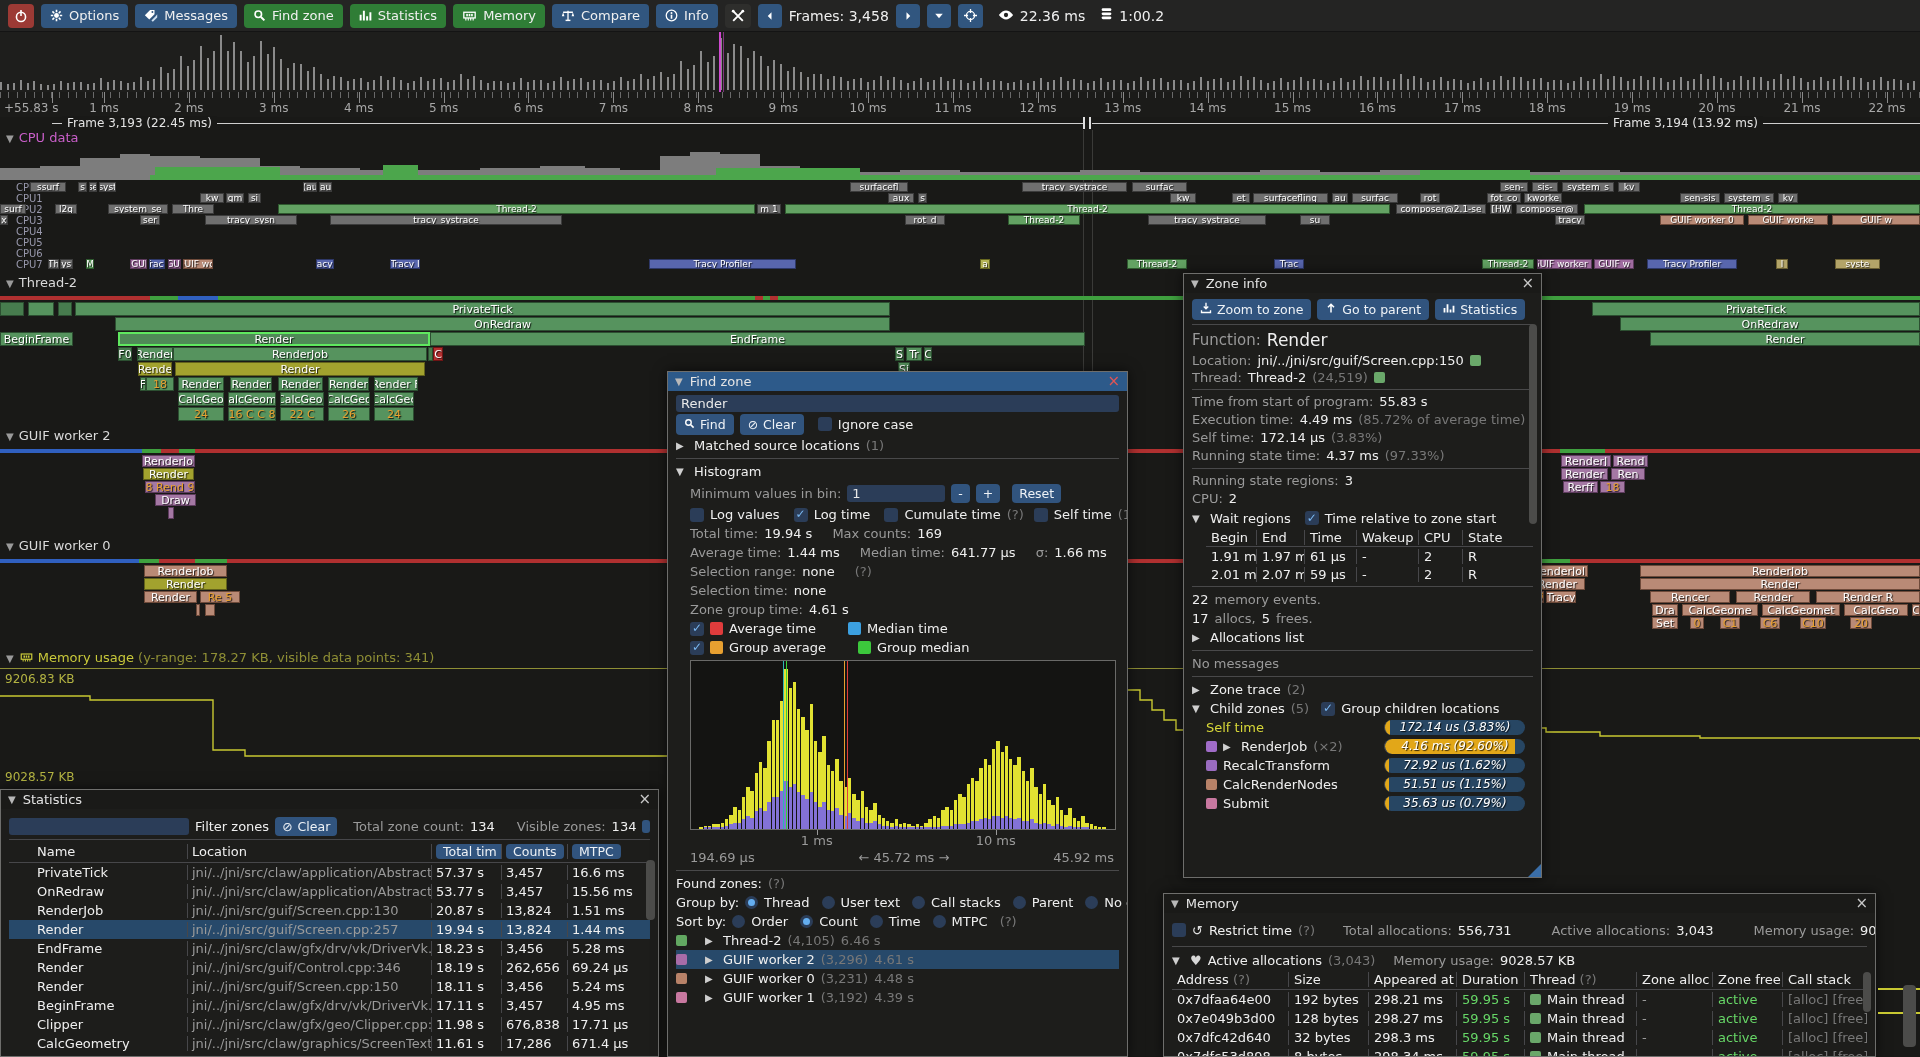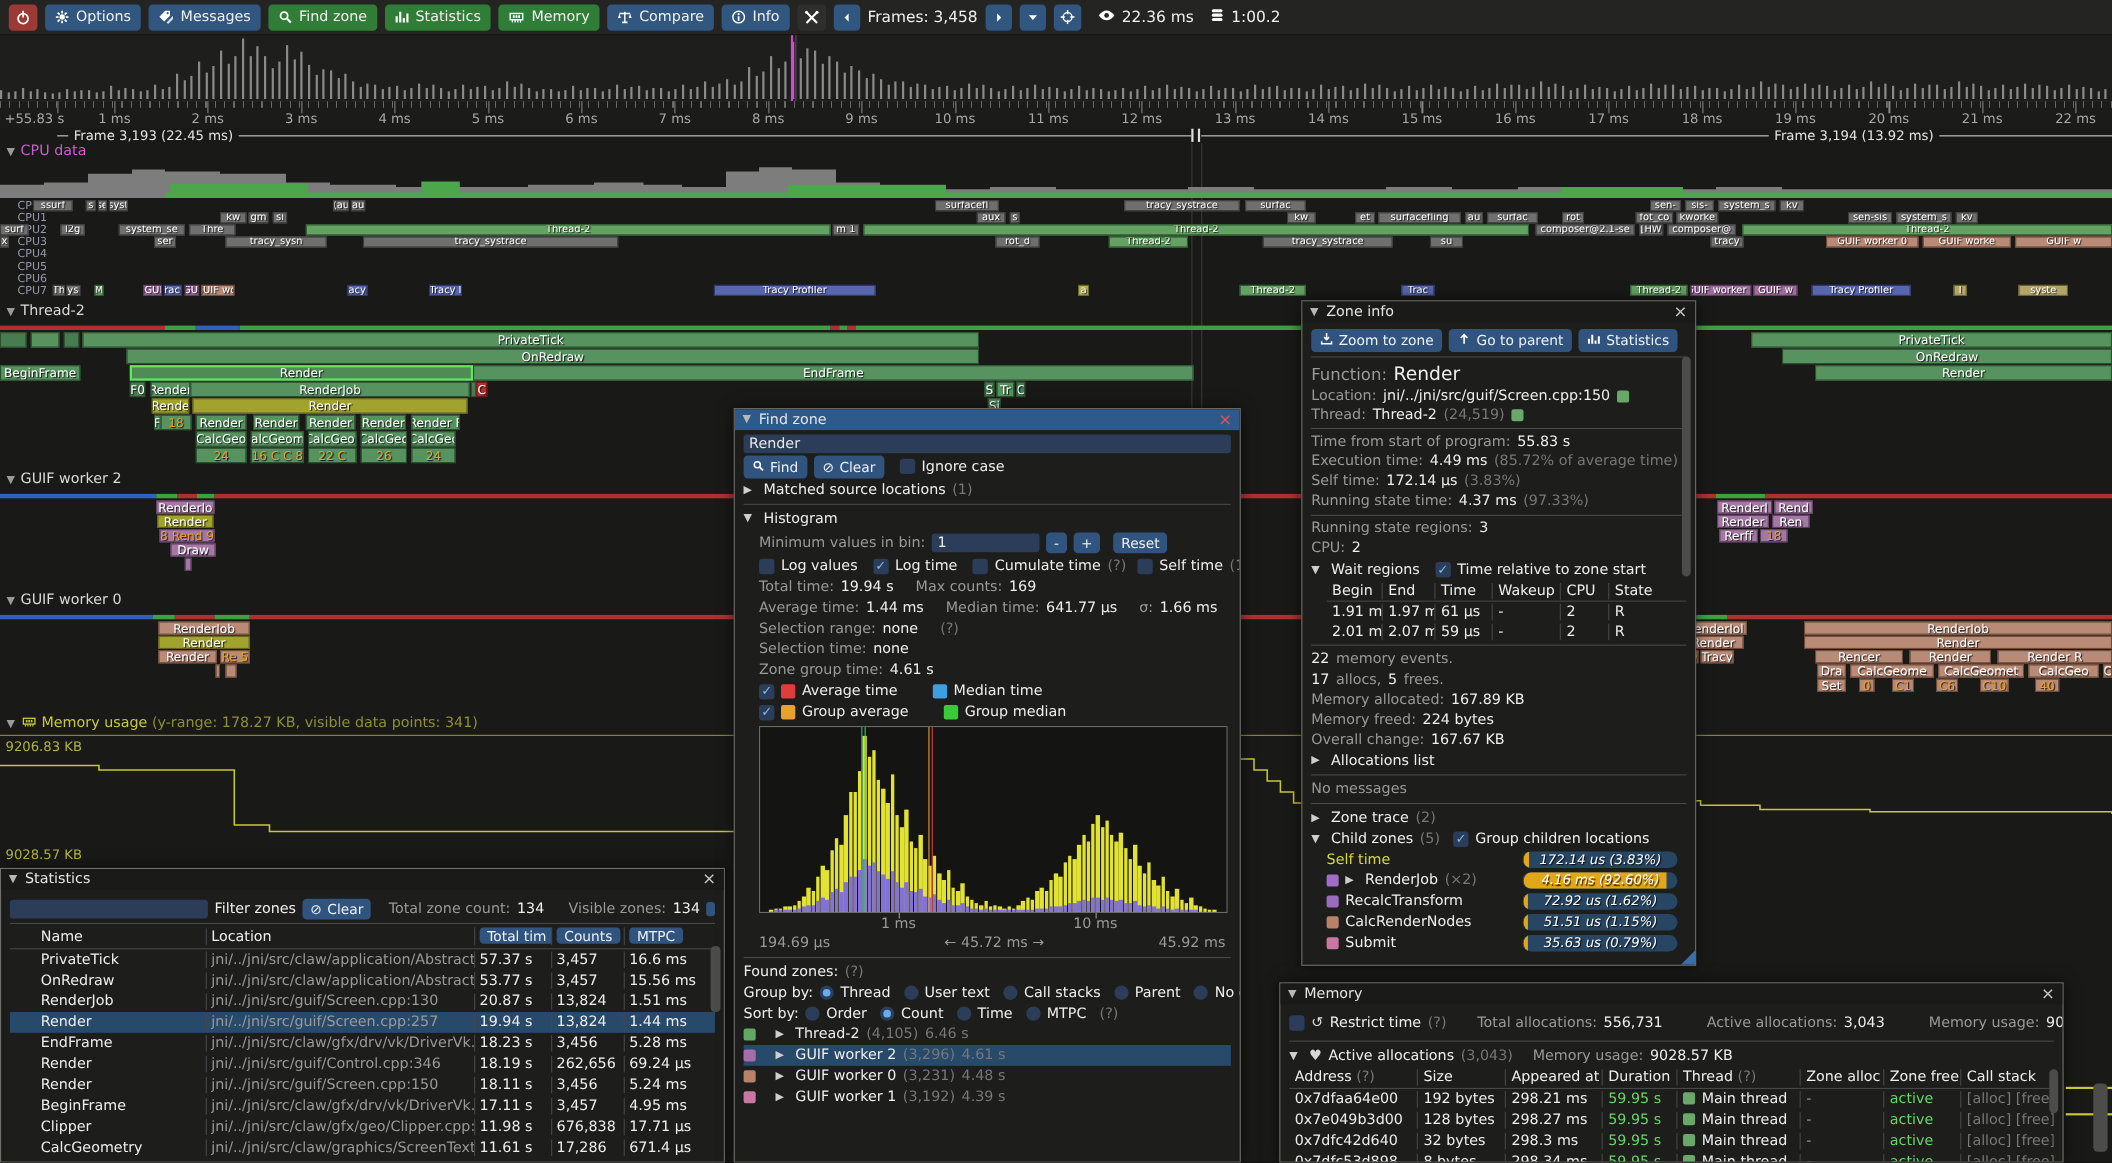--- a/index.html
+++ b/index.html
@@ -753,39 +753,39 @@
       <div class="stripseg st-r" style="left: 227px; width: 1303px; top: 559px;"></div>
       <div class="stripseg st-g" style="left: 1530px; width: 40px; top: 559px;"></div>
       <div class="stripseg st-r" style="left: 1570px; width: 350px; top: 559px;"></div>
       <div class="zone s" style="left: 144px; top: 565px; width: 83px; height: 12px;">RenderJob</div>
       <div class="zone s" style="left: 1530px; top: 565px; width: 58px; height: 12px;">RenderJol</div>
       <div class="zone s" style="left: 1640px; top: 565px; width: 280px; height: 12px;">RenderJob</div>
       <div class="zone y" style="left: 144px; top: 578px; width: 83px; height: 12px;">Render</div>
       <div class="zone s" style="left: 1530px; top: 578px; width: 55px; height: 12px;">Render</div>
       <div class="zone s" style="left: 1640px; top: 578px; width: 280px; height: 12px;">Render</div>
       <div class="zone s" style="left: 144px; top: 591px; width: 53px; height: 12px;">Render</div>
-      <div class="zone snum" style="left: 200px; top: 591px; width: 27px; height: 12px;">Re 5</div>
+      <div class="zone snum" style="left: 200px; top: 591px; width: 40px; height: 12px;">Re 5</div>
       <div class="zone snum" style="left: 1528px; top: 591px; width: 16px; height: 12px;">-17</div>
       <div class="zone s" style="left: 1546px; top: 591px; width: 30px; height: 12px;">Tracy</div>
       <div class="zone s" style="left: 1650px; top: 591px; width: 80px; height: 12px;">Rencer</div>
       <div class="zone s" style="left: 1736px; top: 591px; width: 74px; height: 12px;">Render</div>
       <div class="zone s" style="left: 1816px; top: 591px; width: 104px; height: 12px;">Render R</div>
       <div class="zone s" style="left: 196px; top: 604px; width: 4px; height: 12px;"></div>
       <div class="zone s" style="left: 205px; top: 604px; width: 10px; height: 12px;"></div>
       <div class="zone s" style="left: 1652px; top: 604px; width: 26px; height: 12px;">Dra</div>
       <div class="zone s" style="left: 1682px; top: 604px; width: 76px; height: 12px;">CalcGeome</div>
       <div class="zone s" style="left: 1762px; top: 604px; width: 78px; height: 12px;">CalcGeomet</div>
       <div class="zone s" style="left: 1844px; top: 604px; width: 64px; height: 12px;">CalcGeo</div>
       <div class="zone s" style="left: 1912px; top: 604px; width: 8px; height: 12px;">C</div>
       <div class="zone s" style="left: 1652px; top: 617px; width: 26px; height: 12px;">Set</div>
       <div class="zone snum" style="left: 1690px; top: 617px; width: 14px; height: 12px;">0</div>
       <div class="zone snum" style="left: 1720px; top: 617px; width: 20px; height: 12px;">C1</div>
       <div class="zone snum" style="left: 1760px; top: 617px; width: 20px; height: 12px;">C6</div>
       <div class="zone snum" style="left: 1800px; top: 617px; width: 26px; height: 12px;">C10</div>
-      <div class="zone snum" style="left: 1850px; top: 617px; width: 22px; height: 12px;">40</div>
+      <div class="zone snum" style="left: 1850px; top: 617px; width: 22px; height: 12px;">20</div>
       <div class="sechdr memhdr" style="left: 6px; top: 650px;"><span class="tri">▼</span><svg width="15" height="12" viewBox="0 0 16 16" style="vertical-align:-1px;margin-right:4px;">
           <rect x="1" y="4" width="14" height="7" fill="none" stroke="#c9c93a" stroke-width="1.6"></rect>
           <path d="M3.5 11v3M6.5 11v3M9.5 11v3M12.5 11v3" stroke="#c9c93a" stroke-width="1.4"></path>
           <rect x="4" y="6" width="2" height="3" fill="#c9c93a"></rect>
           <rect x="7" y="6" width="2" height="3" fill="#c9c93a"></rect>
           <rect x="10" y="6" width="2" height="3" fill="#c9c93a"></rect>
         </svg>Memory usage  <span class="suffix">(y-range: 178.27 KB, visible data points: 341)</span></div>
       <div style="position: absolute; left: 0px; top: 668px; width: 1920px; height: 1px; background: rgb(143, 143, 53);"></div>
       <div class="memlabel" style="left: 5px; top: 672px;">9206.83 KB</div>
       <div class="memlabel" style="left: 5px; top: 770px;">9028.57 KB</div>
@@ -1389,34 +1389,20 @@
       <div class="row">
           <span class="v">22</span>
         <span class="k">memory events.</span>
         </div>
       <div class="row">
           <span class="v">17</span>
           <span class="k">allocs,</span>
         <span class="v">5</span>
           <span class="k">frees.</span>
         </div>
-      <div id="zi-memrows">
-          <div class="row" style="line-height: 18px;">
-            <span class="k">Memory allocated:</span>
-            <span class="v">167.89 KB</span>
-          </div>
-          <div class="row" style="line-height: 18px;">
-            <span class="k">Memory freed:</span>
-            <span class="v">224 bytes</span>
-          </div>
-          <div class="row" style="line-height: 18px;">
-            <span class="k">Overall change:</span>
-            <span class="v">167.67 KB</span>
-          </div>
-        </div>
       <div class="row">
           <span class="tri2">▶</span>
         <span class="v">Allocations list</span>
         </div>
       <hr class="hr">
       <div class="row">
           <span class="k">No messages</span>
         </div>
       <hr class="hr">
       <div class="row">

